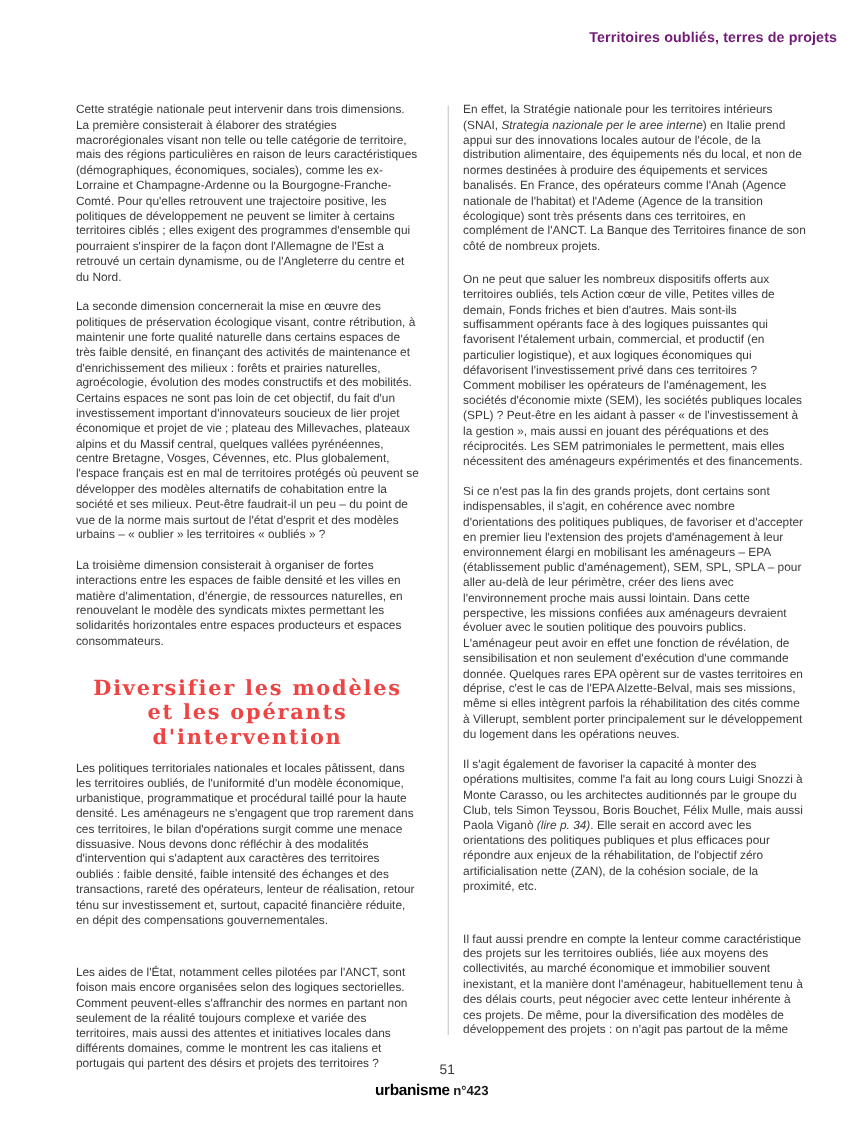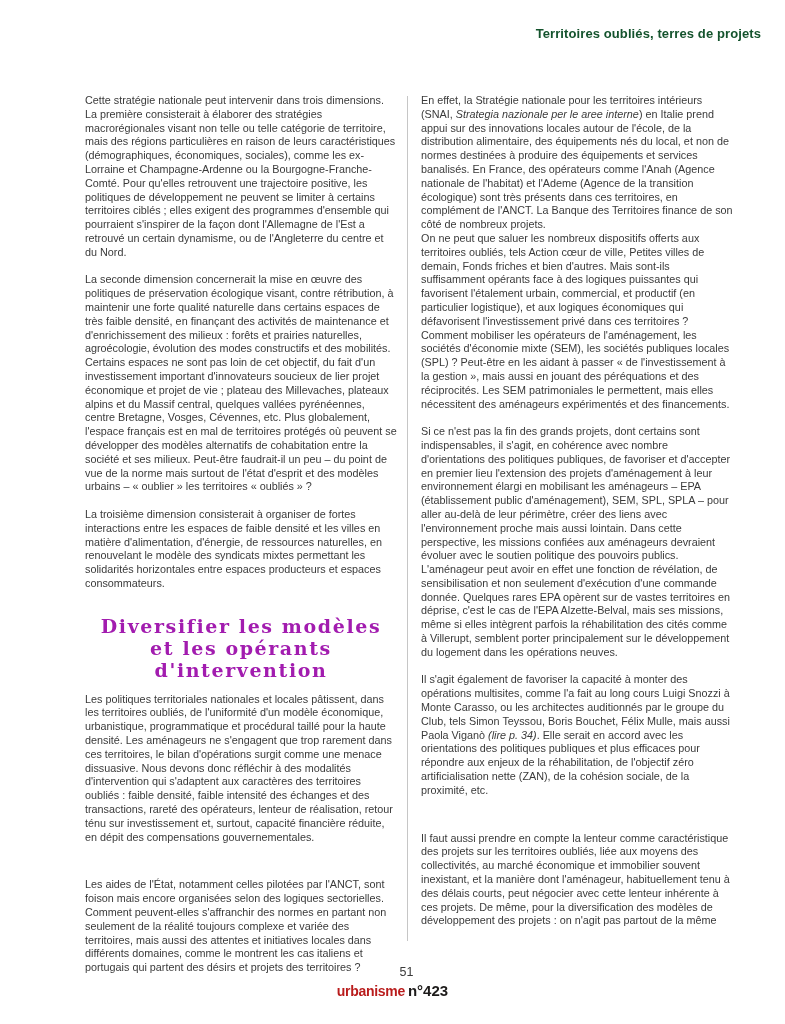--- a/index.html
+++ b/index.html
@@ -9,76 +9,76 @@
     background:#ffffff;
     font-family:"Liberation Sans", sans-serif;
     color:#3a3a3a;
     overflow:hidden;
   }
   .running-header {
     position:absolute;
     top:26px; right:24px;
     font-size:13px;
     font-weight:bold;
-    color:#14532d;
+    color:#701a75;
     letter-spacing:0.1px;
   }
   .col {
     position:absolute;
     top:94px;
     width:312px;
     font-size:10.8px;
     line-height:13.8px;
     text-align:left;
     color:#3a3a3a;
   }
-  .col-left  { left:85px; }
+  .col-left  { left:69px; }
   .col-right { left:421px; }
   .col p { margin:0 0 13.8px 0; }
-  .col p.no-gap { margin-bottom:0; }
+  .col p.no-gap { margin-bottom:16px; }
   .col p:last-child { margin-bottom:0;margin-top:34px; }
   .col em { font-style:italic; }
   .column-divider {
     position:absolute;
     left:407px; top:96px;
     width:1px; height:845px;
     background:#c6c6c6;
   }
   .section-heading {
     margin:24px 0 12px 0;
     text-align:center;
     font-family:"DejaVu Serif", serif;
     font-weight:bold;
     font-size:19px;
     line-height:22px;
     letter-spacing:1.6px;
-    color:#a21caf;
+    color:#ef4444;
   }
   .section-heading span { display:block; }
   .footer {
     position:absolute;
     left:0; right:0; bottom:24px;
     text-align:center;
   }
   .footer .page-number {
     display:block;
     font-size:12.5px;
     color:#3a3a3a;
     margin-bottom:3px;
     padding-left:28px;
   }
   .footer .magazine-line { font-size:0; }
   .footer .magazine-name {
     font-size:14px;
     font-weight:bold;
     letter-spacing:-0.3px;
-    color:#b91c1c;
+    color:#000000;
   }
   .footer .issue-number {
-    font-size:15px;
+    font-size:12px;
     font-weight:bold;
     color:#1d1b1a;
     margin-left:3px;
   }
 </style>
 </head>
 <body>
 
 <div class="page">
 

